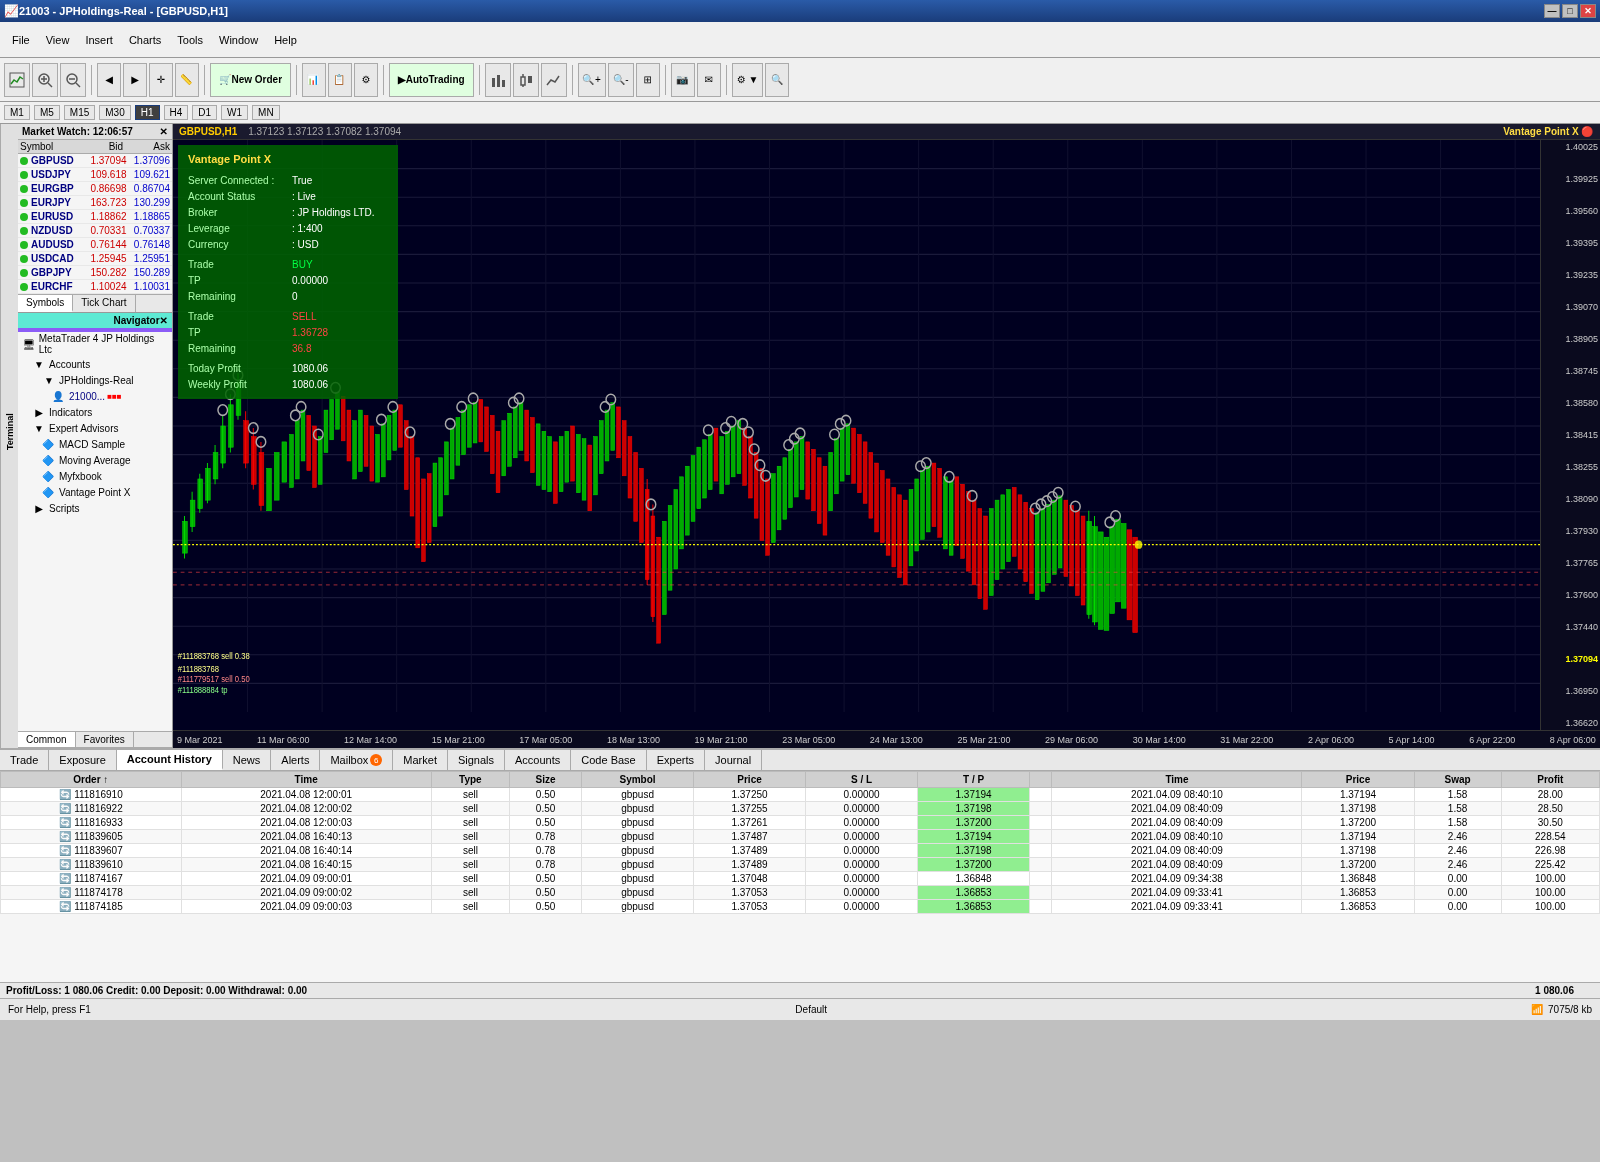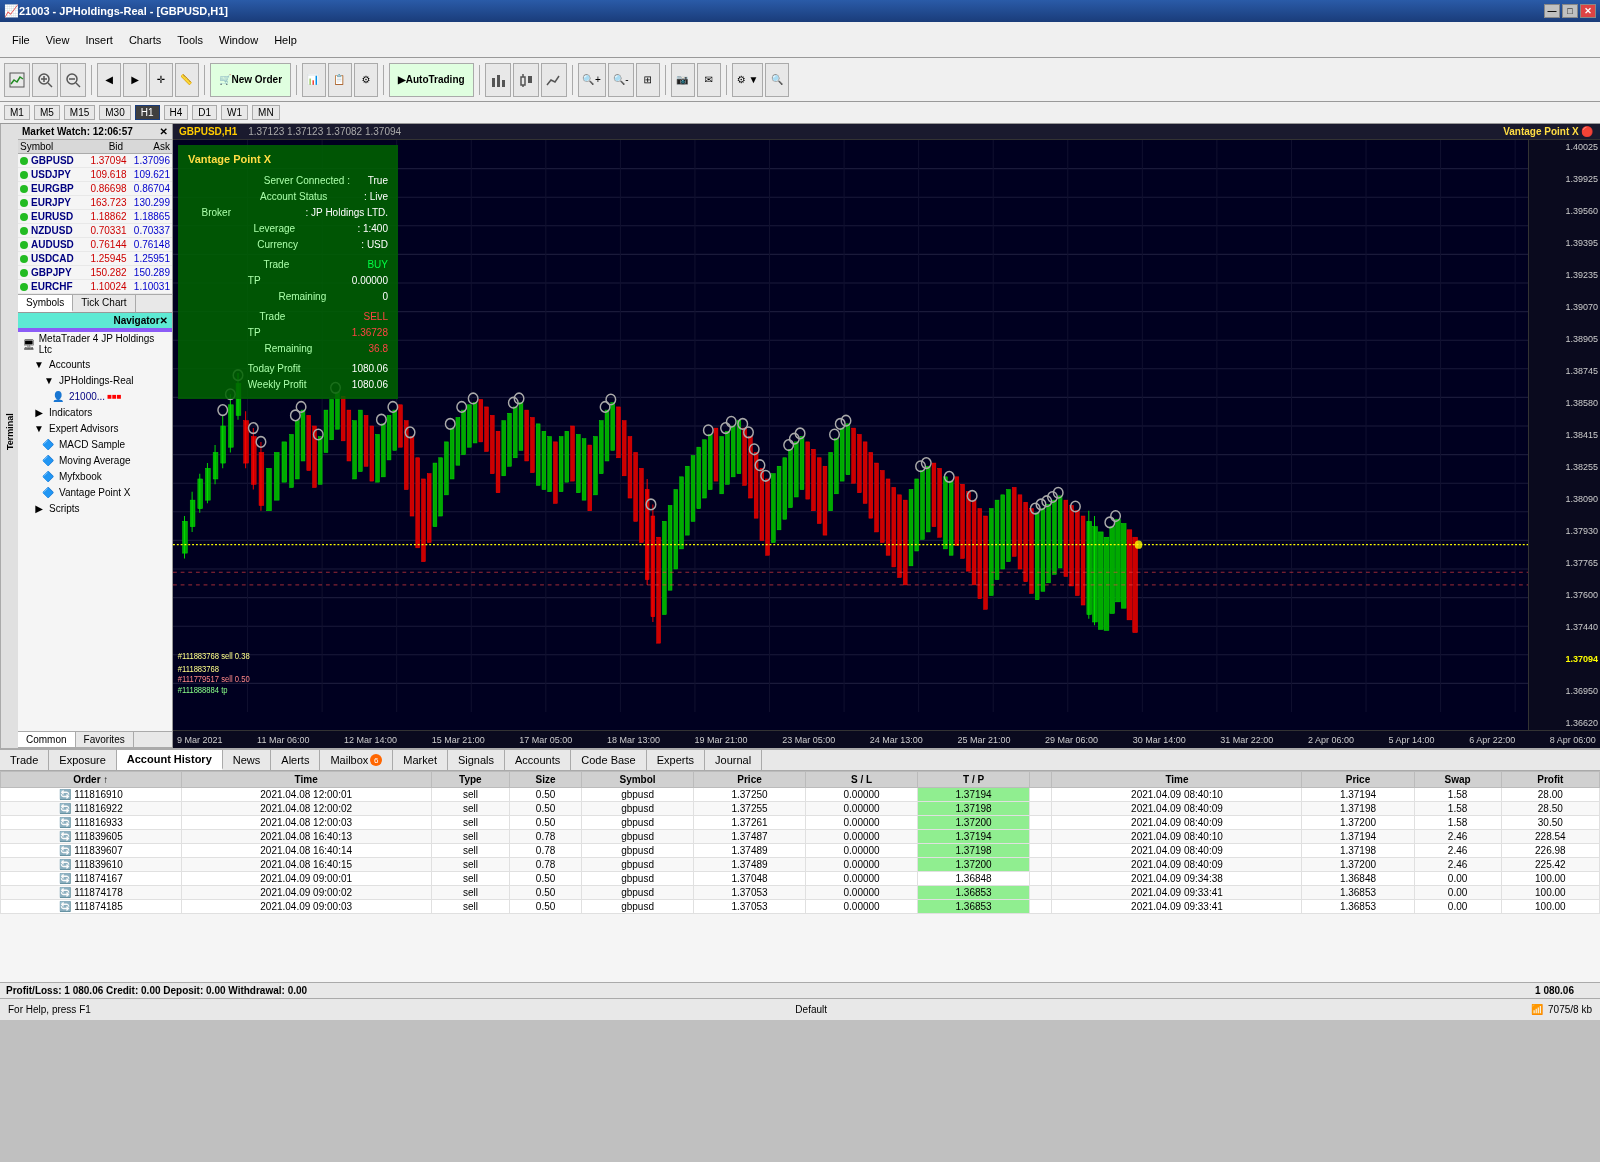--- a/index.html
+++ b/index.html
@@ -223,41 +223,41 @@
       left: 5px;
       background: rgba(0, 100, 0, 0.85);
       color: white;
       padding: 6px 10px;
       font-size: 10px;
       line-height: 1.6;
       z-index: 10;
       min-width: 220px;
     }
     #info-overlay .info-title { font-weight: bold; color: #ffdd44; font-size: 11px; margin-bottom: 4px; }
-    #info-overlay .info-row { display: flex; gap: 4px; justify-content: flex-end; }
+    #info-overlay .info-row { display: flex; gap: 4px; }
     #info-overlay .info-label { color: #aaffaa; min-width: 100px; }
     #info-overlay .info-value { color: white; }
     #info-overlay .info-section { margin-top: 4px; }
     #info-overlay .trade-buy { color: #00ff44; }
     #info-overlay .trade-sell { color: #ff4444; }
 
     
     #chart-canvas {
       width: 100%;
       height: 100%;
       position: absolute;
       top: 0; left: 0;
     }
 
     
     #price-axis {
       position: absolute;
       right: 0;
       top: 0;
-      width: 72px;
+      width: 60px;
       height: 100%;
       background: #0a0a1e;
       border-left: 1px solid #333;
       display: flex;
       flex-direction: column;
       justify-content: space-between;
       padding: 2px 0;
       color: #ccc;
       font-size: 9px;
       align-items: flex-end;

